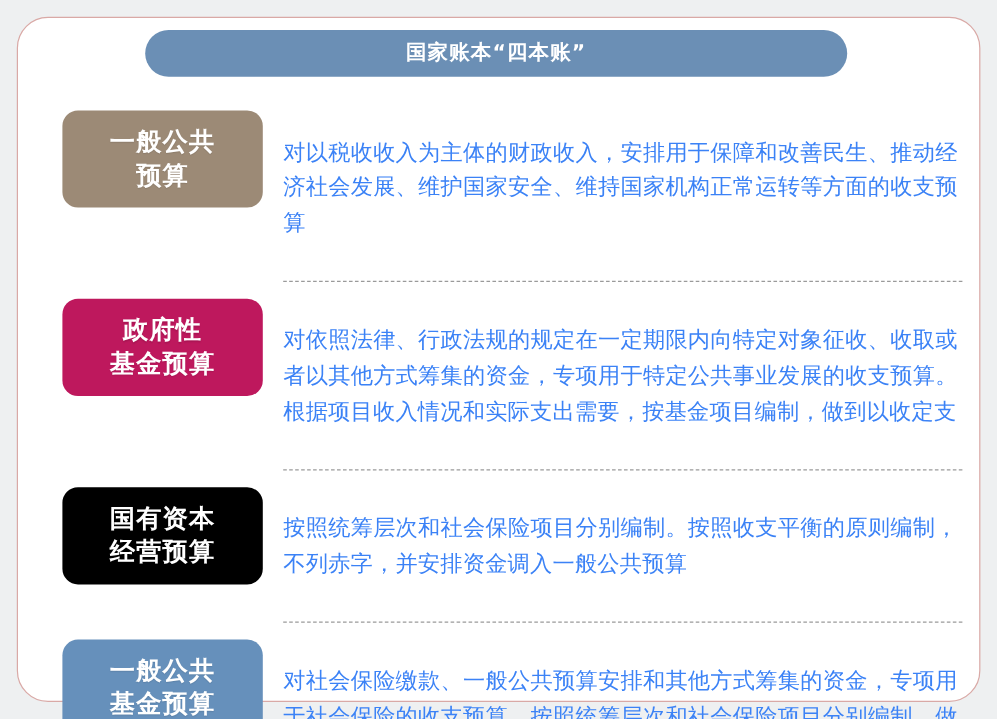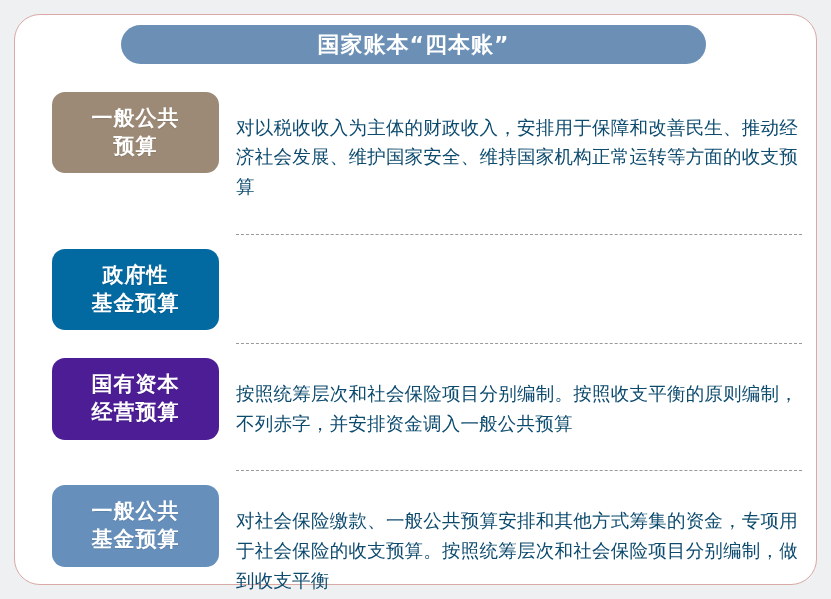--- a/index.html
+++ b/index.html
@@ -35,21 +35,21 @@
     width: 585px;
     height: 39px;
     background: #6b8fb5;
     border-radius: 20px;
     display: flex;
     align-items: center;
     justify-content: center;
   }
   #title-text {
     color: #ffffff;
-    font-size: 22px;
+    font-size: 17px;
     font-weight: bold;
     letter-spacing: 1px;
     line-height: 1;
   }
 
   
   #rows {
     position: absolute;
     left: 0;
     top: 63px;
@@ -98,21 +98,21 @@
   
   .desc-cell {
     flex: 1 1 auto;
     margin-left: 17px;
     margin-right: 20px;
     padding-top: 2px;
   }
   .desc-text {
     font-size: 18.5px;
     line-height: 1.62;
-    color: #0c4a6e;
+    color: #3b82f6;
     text-align: justify;
     text-justify: inter-character;
     letter-spacing: 0.2px;
   }
 </style>
 </head>
 <body>
 
 <div id="infographic-frame">
 
@@ -130,31 +130,34 @@
         </div>
       </div>
       <div class="desc-cell">
         <p class="desc-text">对以税收收入为主体的财政收入，安排用于保障和改善民生、推动经济社会发展、维护国家安全、维持国家机构正常运转等方面的收支预算</p>
       </div>
       <div class="row-divider"></div>
     </div>
 
     <div class="budget-row">
       <div class="label-cell">
-        <div class="label-block" style="background:#0369a1;">
+        <div class="label-block" style="background:#be185d;">
           <span class="label-line">政府性</span>
           <span class="label-line">基金预算</span>
         </div>
+      </div>
+      <div class="desc-cell">
+        <p class="desc-text">对依照法律、行政法规的规定在一定期限内向特定对象征收、收取或者以其他方式筹集的资金，专项用于特定公共事业发展的收支预算。根据项目收入情况和实际支出需要，按基金项目编制，做到以收定支</p>
       </div>
       <div class="row-divider"></div>
     </div>
 
     <div class="budget-row">
       <div class="label-cell">
-        <div class="label-block" style="background:#4c1d95;">
+        <div class="label-block" style="background:#000000;">
           <span class="label-line">国有资本</span>
           <span class="label-line">经营预算</span>
         </div>
       </div>
       <div class="desc-cell">
         <p class="desc-text">按照统筹层次和社会保险项目分别编制。按照收支平衡的原则编制，不列赤字，并安排资金调入一般公共预算</p>
       </div>
       <div class="row-divider"></div>
     </div>
 

